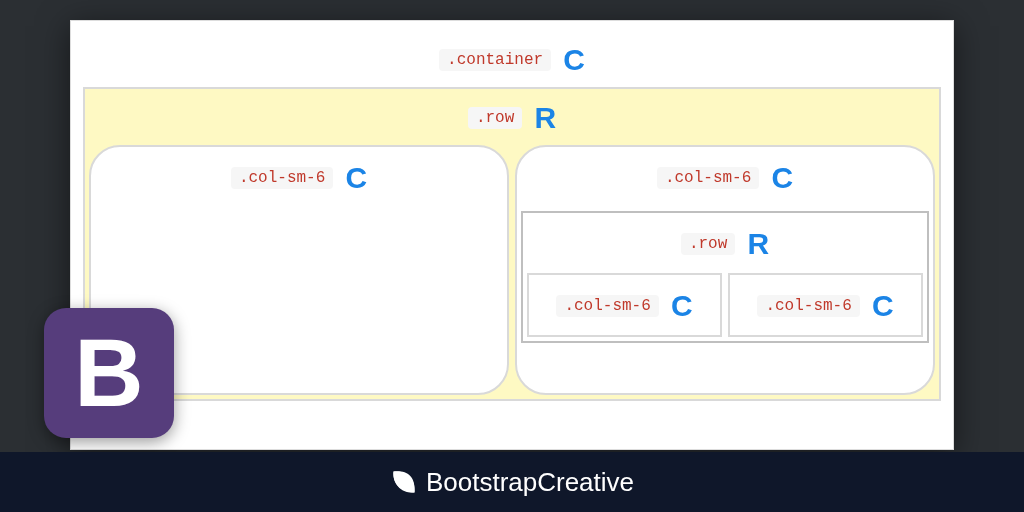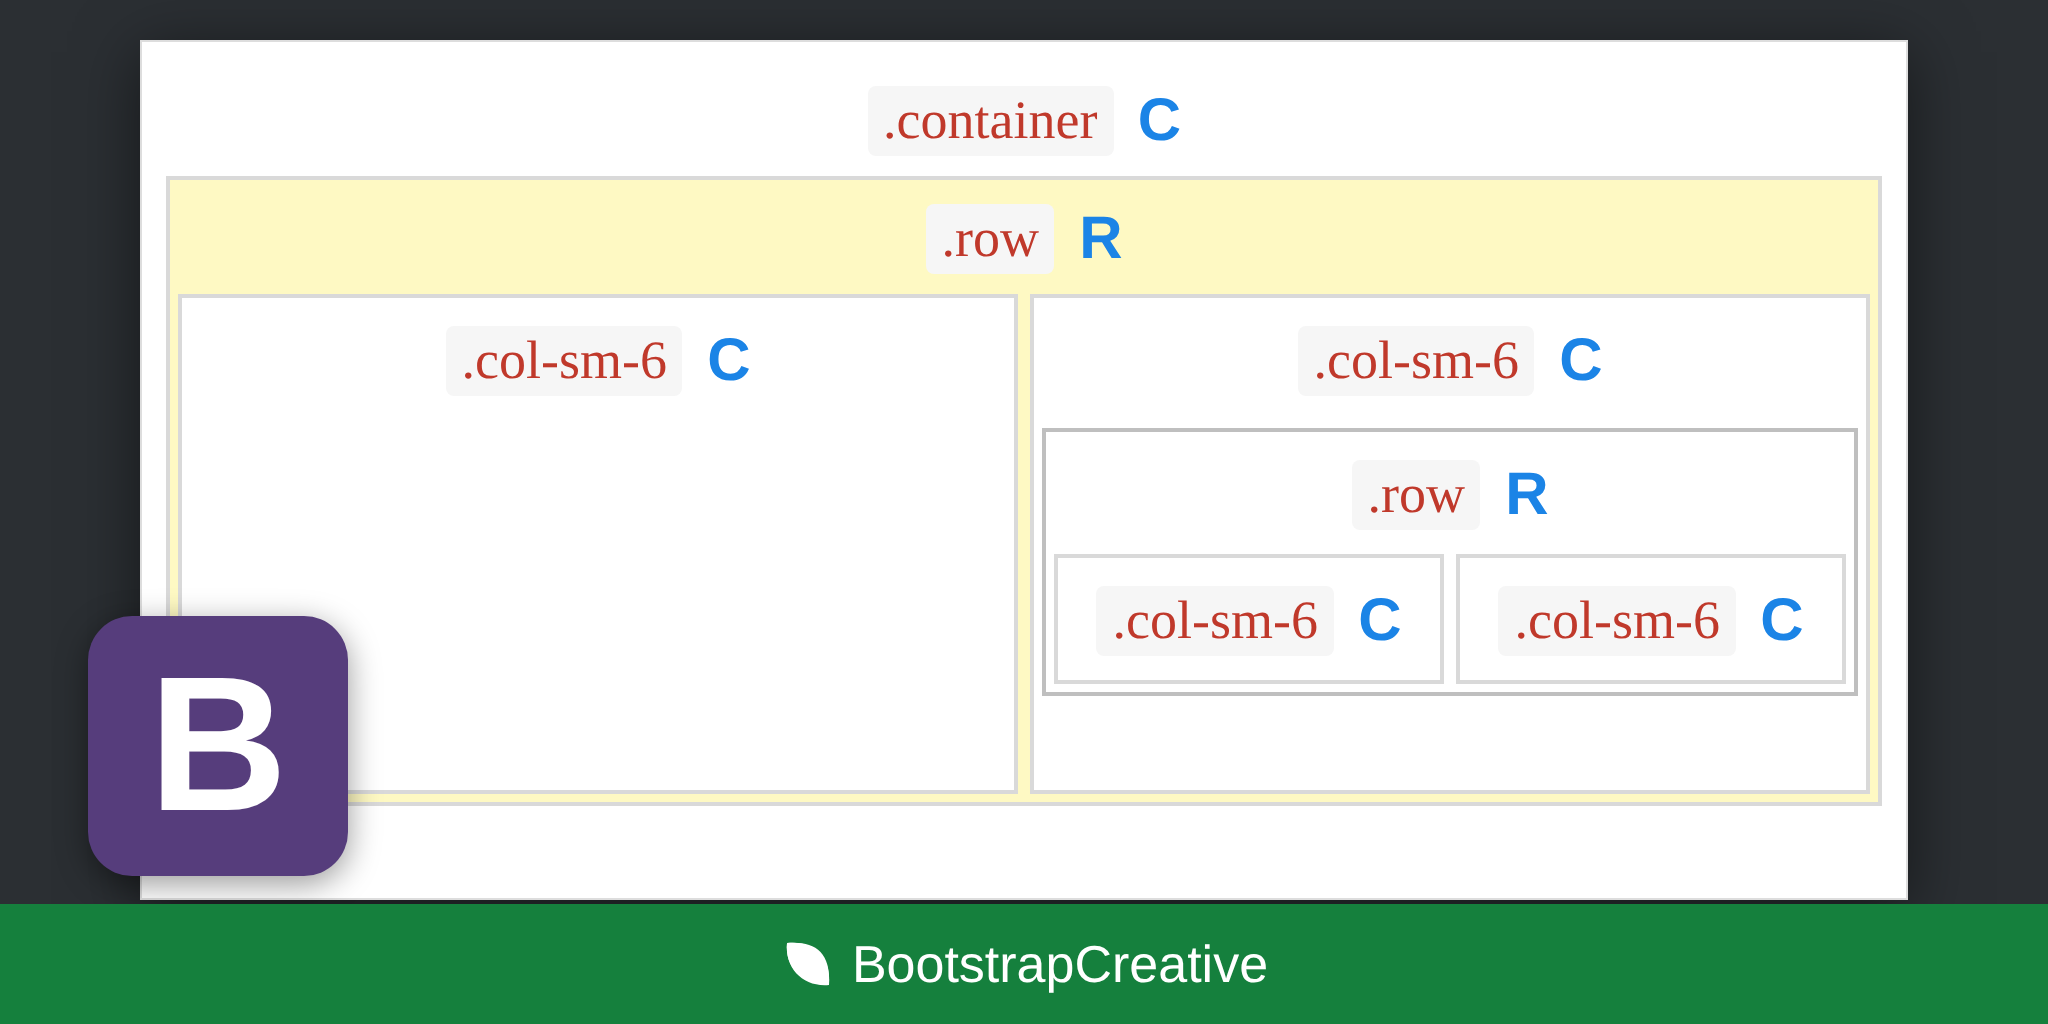--- a/index.html
+++ b/index.html
@@ -26,22 +26,22 @@
     text-align: center;
     padding: 12px 0 10px 0;
     font-size: 22px;
   }
   .class-pill {
     display: inline-block;
     padding: 2px 8px;
     background: #f6f6f6;
     border-radius: 4px;
     color: #c0392b;
-    font-family: Liberation Serif, serif;
-    font-size: 27px;
+    font-family: Liberation Mono, monospace;
+    font-size: 16px;
     vertical-align: middle;
   }
   .letter {
     display: inline-block;
     margin-left: 6px;
     font-weight: 800;
     font-size: 30px;
     vertical-align: middle;
     color: #1b84e6;
     font-family: Arial, sans-serif;
@@ -62,21 +62,21 @@
 
   .nested-row {
     border: 2px solid #bfbfbf;
     background: #fff;
   }
 
   .footer {
     position: absolute;
     left: 0; right: 0; bottom: 0;
     height: 60px;
-    background: #15803d;
+    background: #0f172a;
     color: #fff;
     display: flex;
     align-items: center;
     justify-content: center;
     font-size: 26px;
     font-weight: 400;
     font-family: Arial, sans-serif;
   }
   .footer svg { margin-right: 8px; }
 
@@ -92,21 +92,21 @@
     align-items: center;
     justify-content: center;
     color: #fff;
     font-family: Arial, sans-serif;
     font-weight: 700;
     font-size: 96px;
     box-shadow: 0 4px 16px rgba(0,0,0,0.4);
     line-height: 1;
   }
 
-  .tall { min-height: 250px; }
+  .tall { min-height: 250px; border-radius: 31px; }
   .spacer { height: 120px; }
 </style>
 </head>
 <body>
 
 <div class="stage">
 
   <div class="label-row">
     <span class="class-pill">.container</span>
     <span class="letter">C</span>

